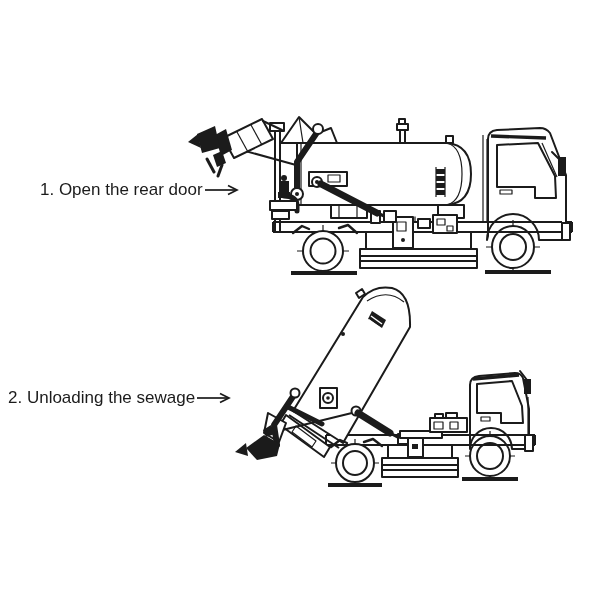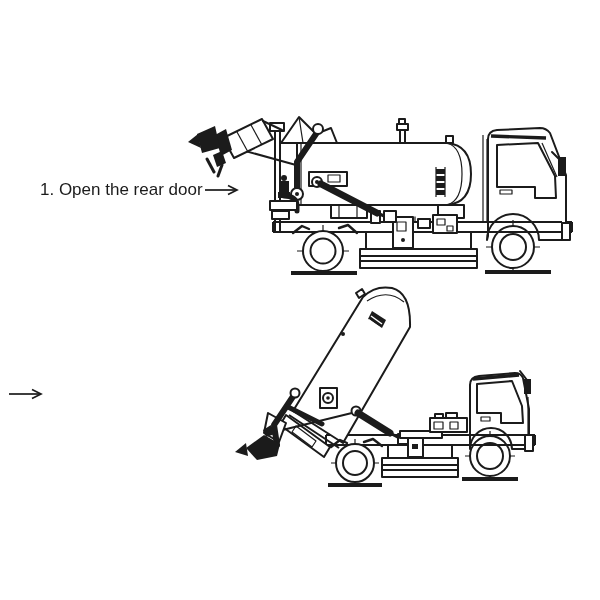--- a/index.html
+++ b/index.html
@@ -39,20 +39,21 @@
   <span>1. Open the rear door</span>
     <span class="arrow">
       <svg class="arrow-svg" width="36" height="12" viewBox="0 0 36 12">
         <line x1="1" y1="6" x2="33" y2="6" stroke="#1b1b1b" stroke-width="1.7"></line>
         <polyline points="24,1.5 33,6 24,10.5" fill="none" stroke="#1b1b1b" stroke-width="1.7"></polyline>
       </svg>
     </span>
 </div>
 
 <div id="label2" class="step-label">
+  <span>2. Unloading the sewage</span>
     <span class="arrow">
       <svg class="arrow-svg" width="36" height="12" viewBox="0 0 36 12">
         <line x1="1" y1="6" x2="33" y2="6" stroke="#1b1b1b" stroke-width="1.7"></line>
         <polyline points="24,1.5 33,6 24,10.5" fill="none" stroke="#1b1b1b" stroke-width="1.7"></polyline>
       </svg>
     </span>
 </div>
 
 <div id="fig1" class="fig">
 <svg class="art" width="395" height="190" viewBox="0 0 395 190">

